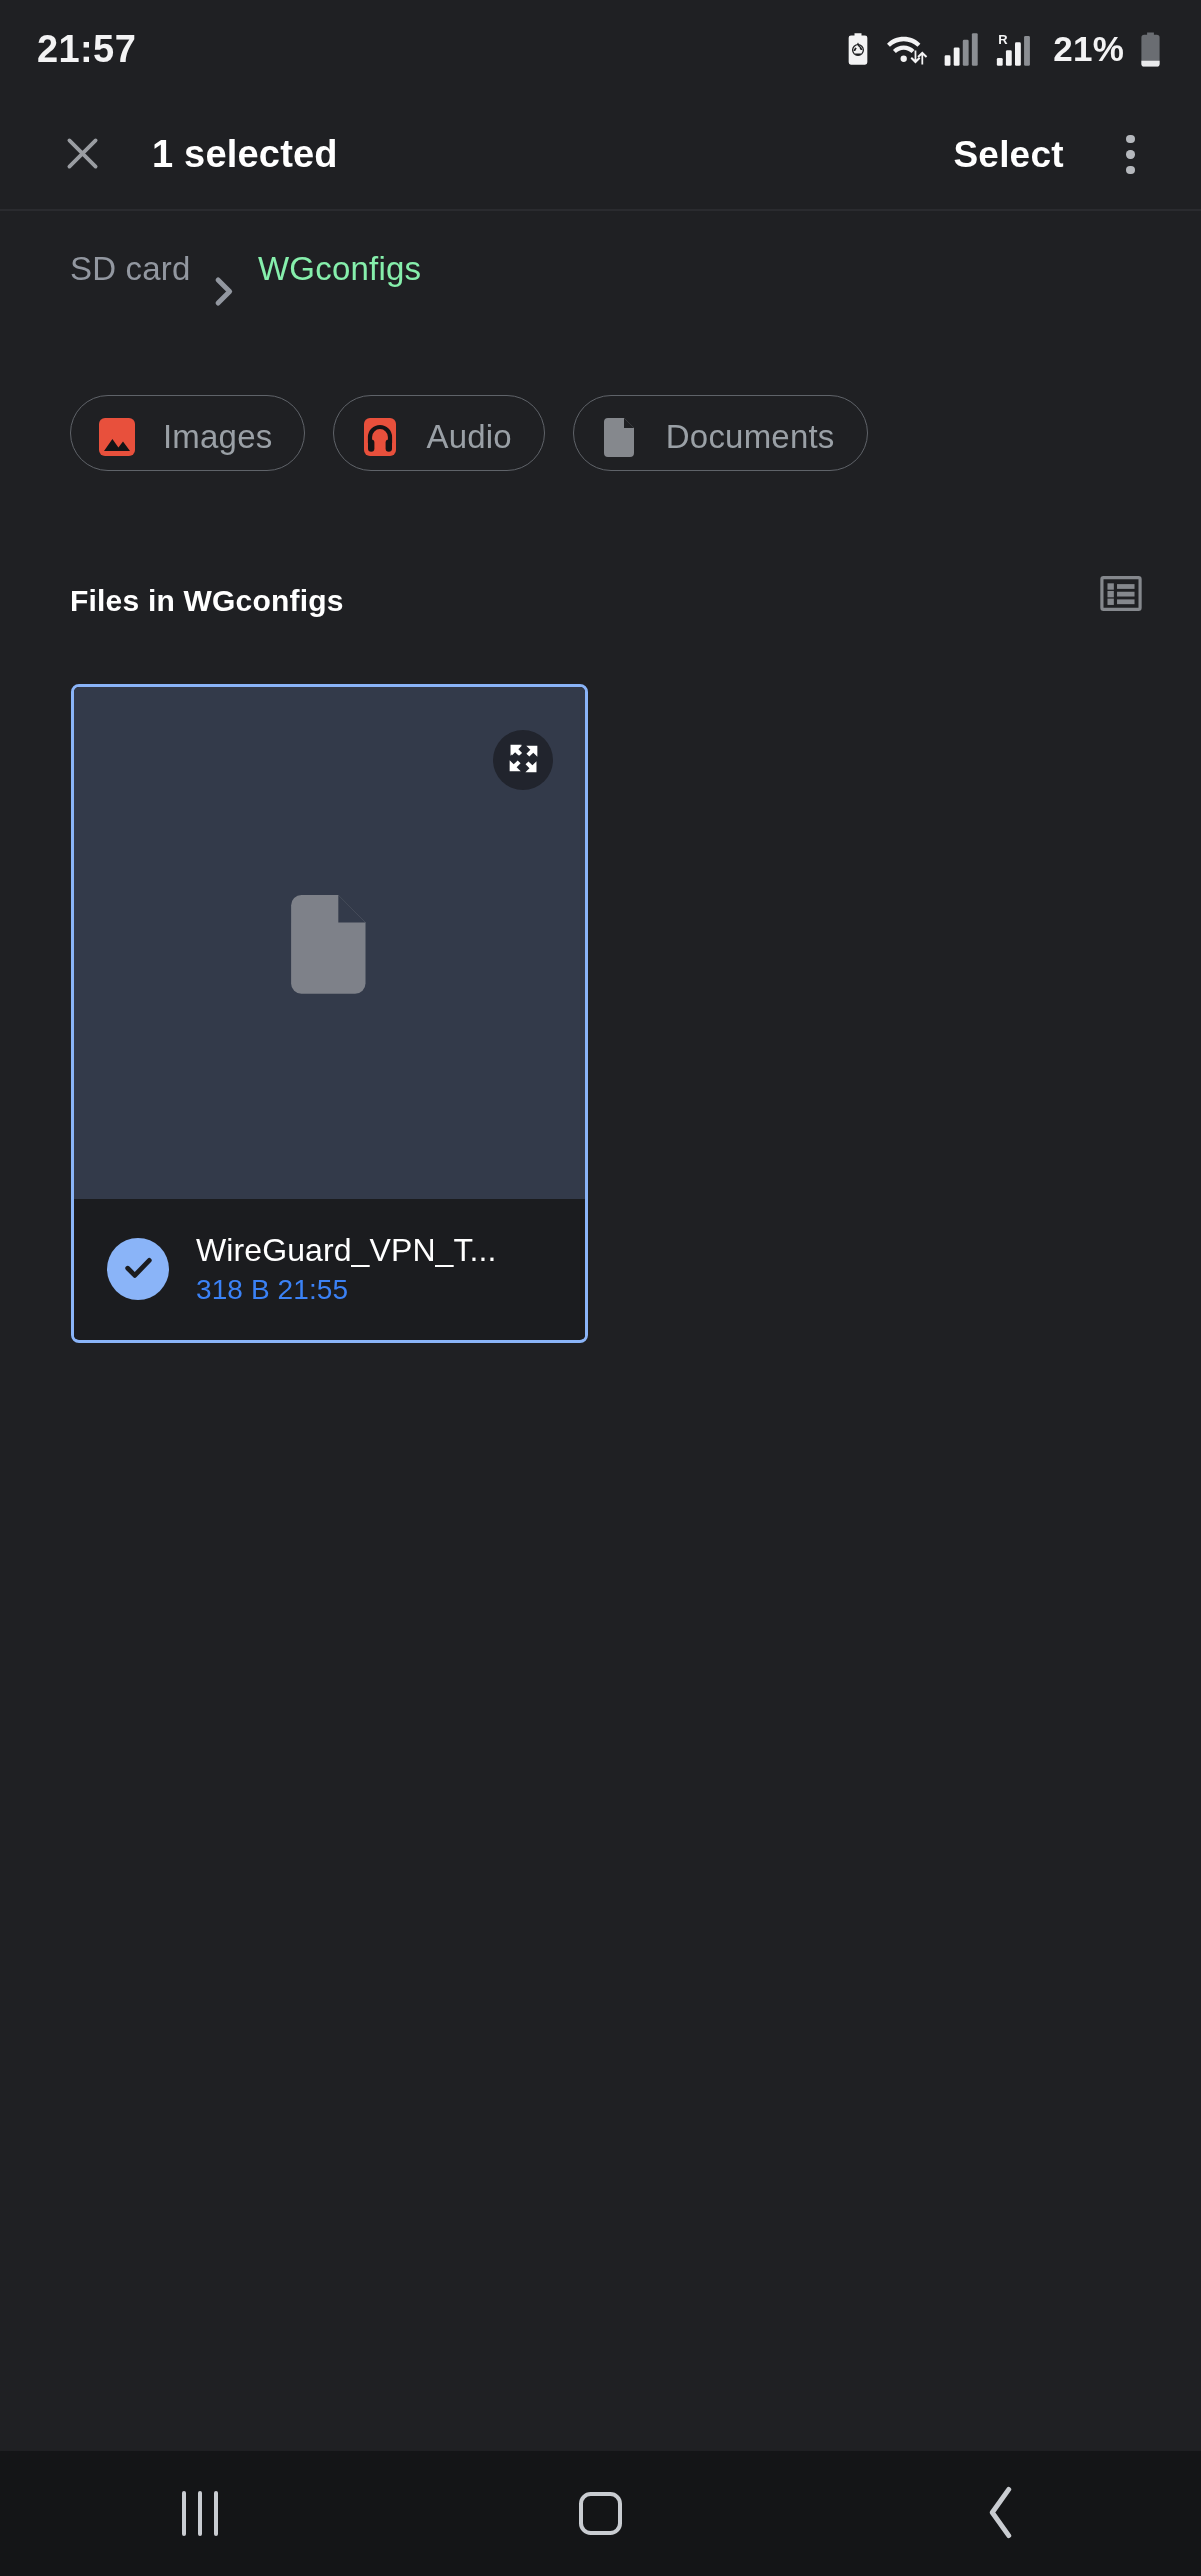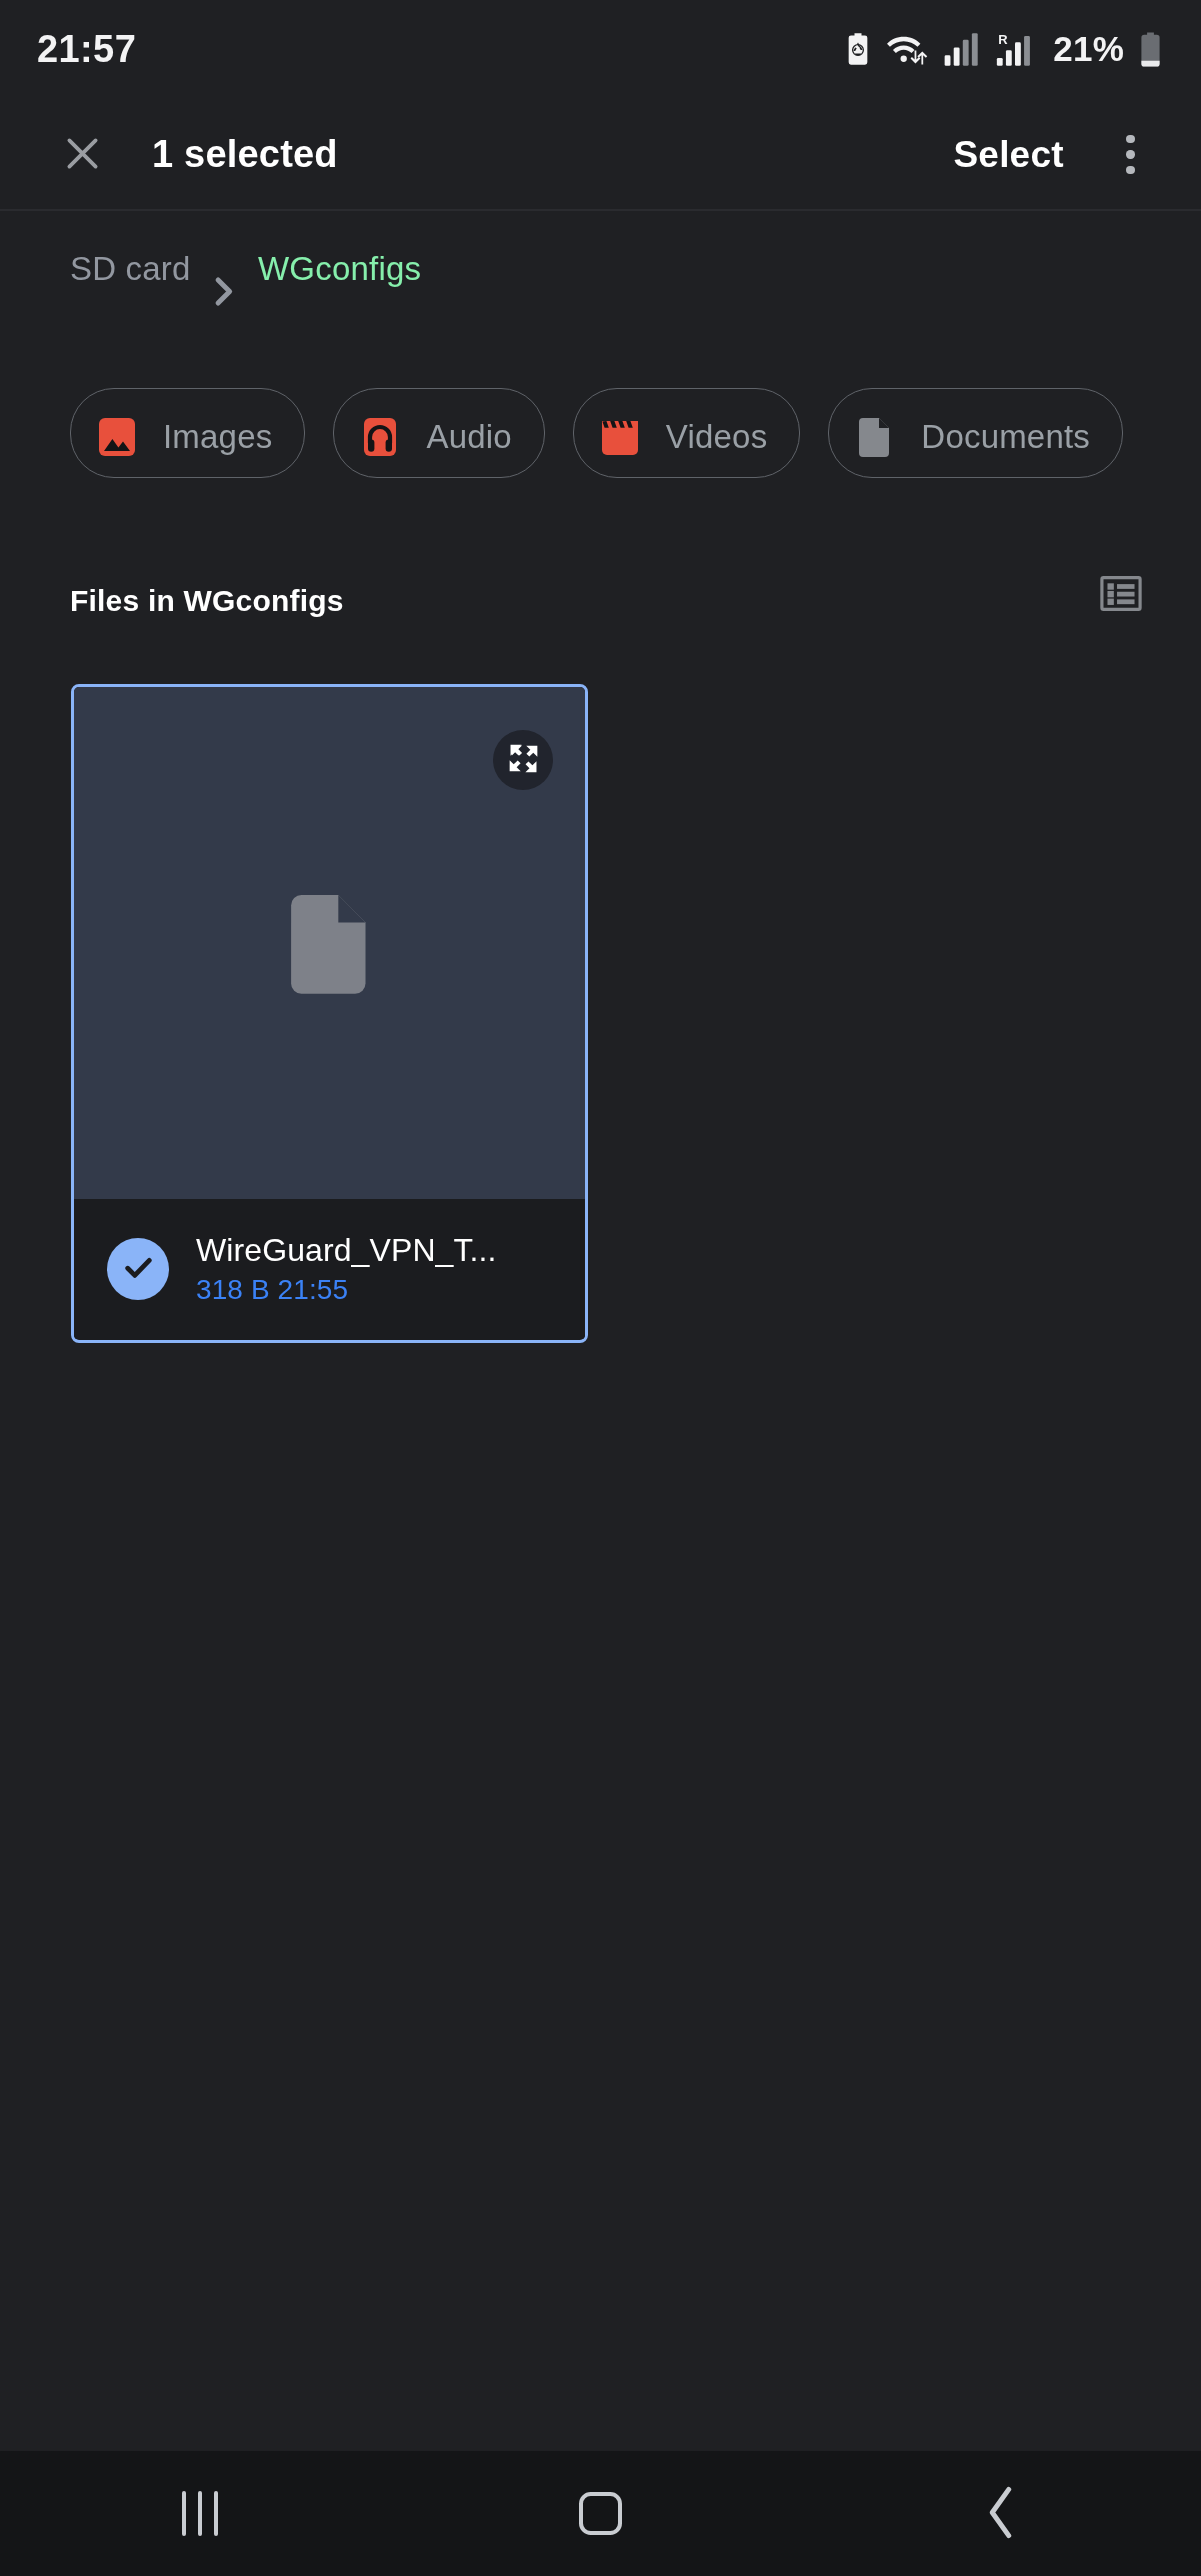--- a/index.html
+++ b/index.html
@@ -61,21 +61,21 @@
   .crumb-sep { margin:0 22px; display:flex; align-items:center; }
   .crumb-current { color:#86efac; font-size:33px; letter-spacing:0.2px; }
 
   
   .chips {
     position:absolute; top:384px; left:0; width:1201px; height:98px;
     display:flex; align-items:center; padding-left:70px; gap:28px;
     overflow:hidden;
   }
   .chip {
-    height:90px; flex:0 0 auto;
+    height:76px; flex:0 0 auto;
     border:1.7px solid #5f6369; border-radius:44px;
     display:flex; align-items:center; gap:22px;
     padding:8px 32px 0 22px;
     background:transparent;
   }
   .chip-label { color:#9aa0a6; font-size:33px; white-space:nowrap; letter-spacing:0.2px; }
   .chip-icon { width:48px; height:48px; flex:0 0 auto; display:block; }
 
   
   .section-head {
@@ -237,30 +237,20 @@
         <svg width="48" height="48" viewBox="0 0 24 24" fill="none">
           <rect x="4" y="2.5" width="16" height="19" rx="3" fill="#e8503c"></rect>
           <path d="M7 15v-3a5 5 0 0 1 10 0v3" stroke="#141416" stroke-width="2.1" fill="none"></path>
           <rect x="6" y="13.2" width="3.2" height="6.2" rx="1.6" fill="#141416"></rect>
           <rect x="14.8" y="13.2" width="3.2" height="6.2" rx="1.6" fill="#141416"></rect>
         </svg>
       </span>
       <span class="chip-label">Audio</span>
     </div>
 
-    <div class="chip">
-      <span class="chip-icon">
-        <svg width="48" height="48" viewBox="0 0 24 24" fill="none">
-          <rect x="3" y="4" width="18" height="17" rx="2.5" fill="#e8503c"></rect>
-          <path d="M3 4h18v3.4H3V4z" fill="#e8503c"></path>
-          <path d="M5.2 4l1.2 3.4H4.3L3.2 4.3 5.2 4zm4 0l1.2 3.4H8.3L7.1 4 9.2 4zm4 0l1.2 3.4h-2.1L11.1 4l2.1 0zm4 0l1.2 3.4h-2.1L15.1 4l2.1 0z" fill="#141416"></path>
-        </svg>
-      </span>
-      <span class="chip-label">Videos</span>
-    </div>
 
     <div class="chip">
       <span class="chip-icon">
         <svg width="48" height="48" viewBox="0 0 24 24" fill="none">
           <path d="M6 2.5h8l5 5v12.5a2 2 0 0 1-2 2H6a2 2 0 0 1-2-2V4.5a2 2 0 0 1 2-2z" fill="#85888d"></path>
           <path d="M14 2.5l5 5h-5v-5z" fill="#1f2023"></path>
         </svg>
       </span>
       <span class="chip-label">Documents</span>
     </div>

